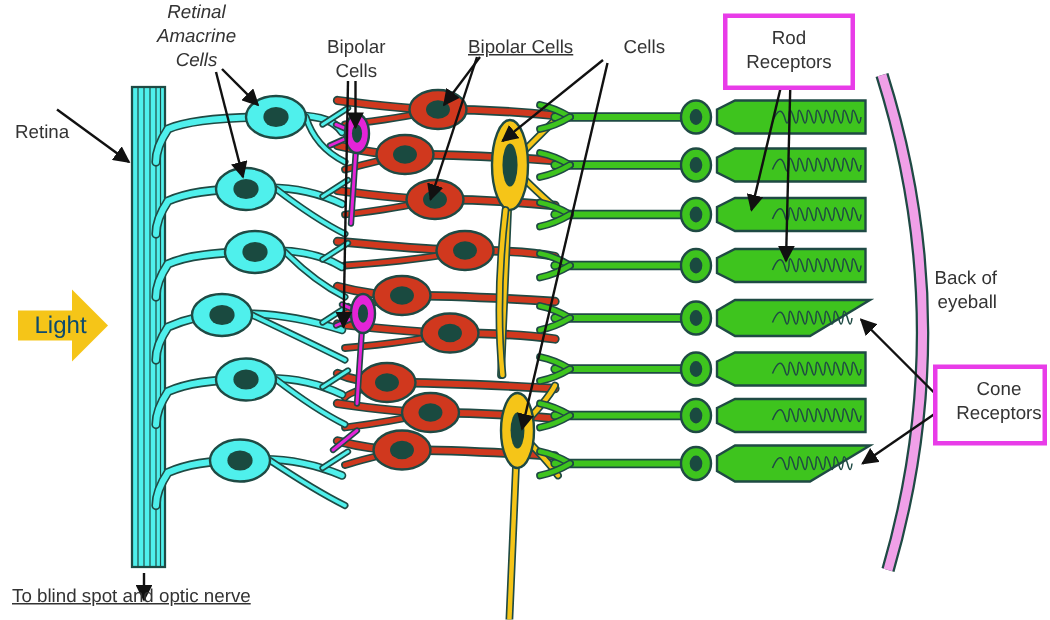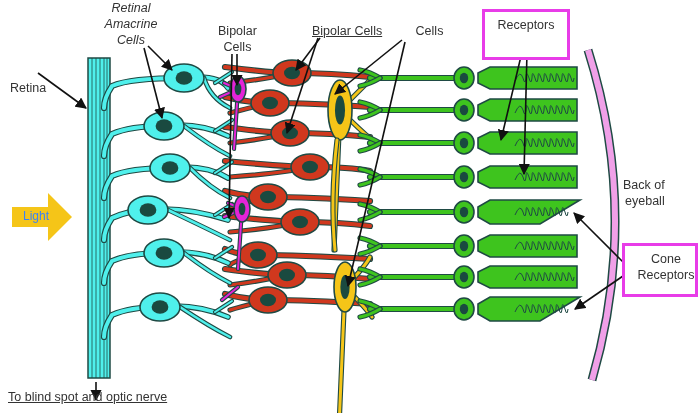--- a/index.html
+++ b/index.html
@@ -1,20 +1,20 @@
 <!DOCTYPE html>
 <html><head>
 <meta charset="utf-8">
 <style>
   html, body { margin: 0; padding: 0; background: #ffffff; }
   body { width: 700px; height: 413px; position: relative; overflow: hidden; font-family: "Liberation Sans", sans-serif; }
   #diagram { position: absolute; left: 0; top: 0; width: 700px; height: 413px; }
   .lbl { position: absolute; font-size: 12.5px; color: #333333; text-align: center; line-height: 16px; white-space: nowrap; }
   .box { position: absolute; border: 3px solid #e83ce8; background: #ffffff; }
-  .light-text { position: absolute; font-size: 12px; color: #3b82f6; text-align: right; }
+  .light-text { position: absolute; font-size: 16px; color: #0c4a6e; text-align: right; }
 </style>
 </head>
 <body>
 
 <svg id="diagram" viewBox="0 0 700 413" xmlns="http://www.w3.org/2000/svg">
   <defs>
     <marker id="arr" viewBox="0 0 10 10" refX="9" refY="5" markerWidth="7" markerHeight="7" orient="auto-start-reverse">
       <path d="M0,0 L10,5 L0,10 z" fill="#111"></path>
     </marker>
     <linearGradient id="gradBG" x1="0" x2="1" y1="0" y2="0">
@@ -413,20 +413,21 @@
 <div class="lbl" style="left:205px;top:23px;width:65px;">
   <div>Bipolar</div>
   <div>Cells</div>
 </div>
 <div class="lbl" style="left:312px;top:23px;text-decoration:underline;">Bipolar Cells</div>
 <div class="lbl" style="left:392px;top:23px;width:75px;">
   <div>Cells</div>
 </div>
 <div class="box" style="left:482px;top:9px;width:82px;height:45px;"></div>
 <div class="lbl" style="left:485px;top:17px;width:82px;">
+  <div>Rod</div>
   <div>Receptors</div>
 </div>
 <div class="lbl" style="left:623px;top:177px;text-align:right;">
   <div>Back of</div>
   <div>eyeball</div>
 </div>
 <div class="box" style="left:622px;top:243px;width:70px;height:48px;"></div>
 <div class="lbl" style="left:625px;top:251px;width:82px;">
   <div>Cone</div>
   <div>Receptors</div>

